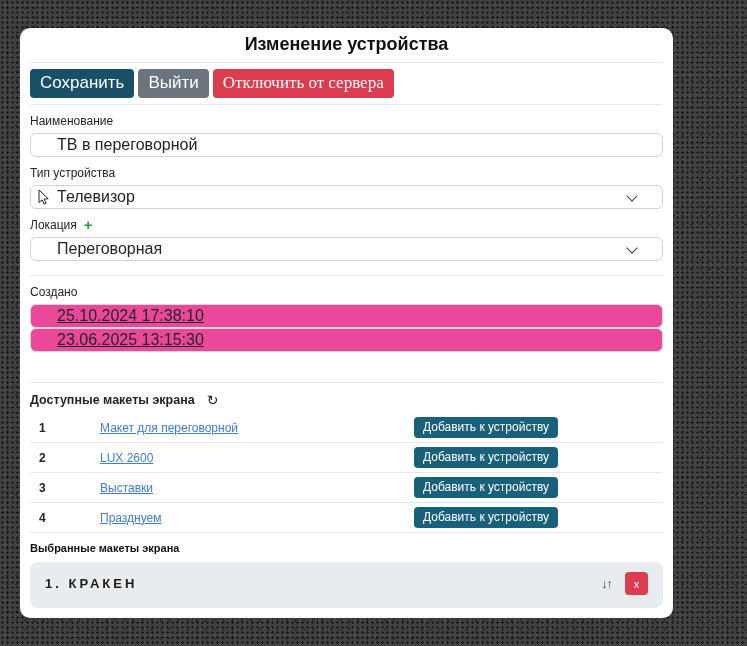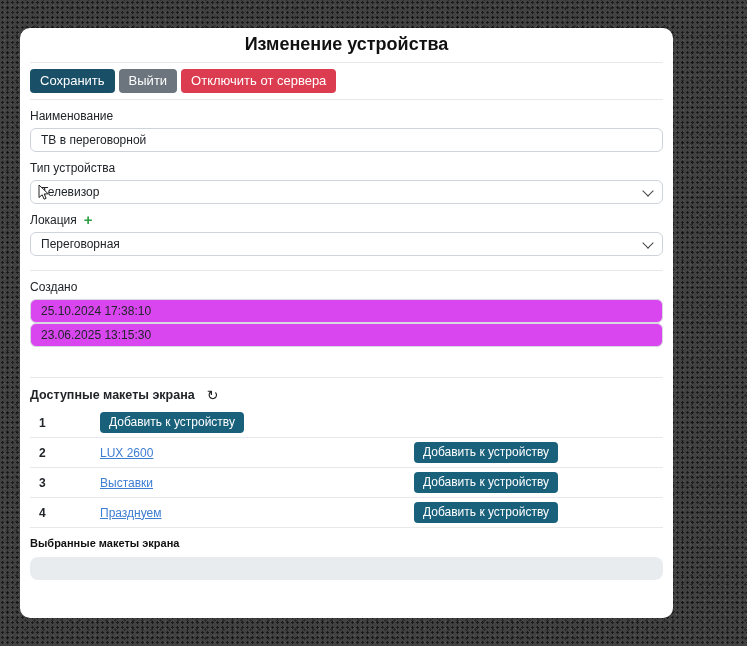--- a/index.html
+++ b/index.html
@@ -14,34 +14,34 @@
     background-position:0 0, 3px 4px, 1px 2px;
   }
   .card{
     position:absolute;left:20px;top:28px;width:653px;height:590px;
     background:#ffffff;border-radius:10px;box-sizing:border-box;
     padding:2px 10px 6px;color:#212529;
   }
   .title{font-size:18px;font-weight:bold;text-align:center;margin:4px 0 7px;color:#111;}
   hr{border:none;border-top:1px solid #e6e8ea;margin:0;}
   .toolbar{display:flex;gap:4px;padding:6px 0;}
-  .btn{font-family:inherit;font-size:13px;color:#fff;padding:4px 10px 5px;border-radius:4px;border:none;cursor:pointer;white-space:nowrap;}
+  .btn{font-family:inherit;font-size:17px;color:#fff;padding:4px 10px 5px;border-radius:4px;border:none;cursor:pointer;white-space:nowrap;}
   .btn-save{background:#1a4f68;}
   .btn-save-exit{background:#19607b;}
   .btn-exit{background:#6c757d;}
-  .btn-disconnect{background:#dc3c50;}
+  .btn-disconnect{background:#dc3c50;font-family:Liberation Serif, serif;}
   .form-label{font-size:12px;margin:9px 0 5px;display:flex;align-items:center;gap:7px;}
   .control{height:24px;box-sizing:border-box;border:1px solid #ced4da;border-radius:6px;
-    font-size:12px;color:#212529;padding:0 10px;display:flex;align-items:center;width:100%;
+    font-size:16px;color:#212529;padding:0 26px;display:flex;align-items:center;width:100%;
     background:#fff;font-family:inherit;}
   input.control{display:block;line-height:22px;}
   .select{justify-content:space-between;position:relative;cursor:pointer;}
   .chev{width:7px;height:7px;border-right:1.6px solid #444;border-bottom:1.6px solid #444;
     transform:rotate(45deg);margin-top:-3px;flex:0 0 auto;}
-  .readonly{background:#d946ef;border-color:#d6dade;}
+  .readonly{background:#ec4899;border-color:#d6dade;text-decoration:underline;}
   .plus{color:#2e9e44;font-size:15px;font-weight:bold;cursor:pointer;line-height:12px;}
   .hr-after-form{margin-top:14px;}
   .hr-section{margin-top:30px;}
   .avail-header{display:flex;align-items:center;gap:12px;font-size:12.5px;font-weight:bold;margin:10px 0 6px;}
   .refresh{font-weight:normal;font-size:14px;color:#222;cursor:pointer;line-height:12px;}
   .lrow{display:flex;align-items:center;border-bottom:1px solid #e6e8ea;padding:4px 0 4px 9px;min-height:17px;}
   .row-num{width:61px;font-weight:bold;font-size:12px;flex:0 0 auto;}
   .row-link{flex:1;font-size:12px;color:#3d7dd2;text-decoration:underline;cursor:pointer;}
   .btn-add{background:#19607b;font-size:12px;padding:3px 9px 4px;margin-right:105px;}
   .selected-heading{font-size:11px;font-weight:bold;margin:9px 0 8px;color:#111;}
@@ -103,20 +103,21 @@
 
   <hr class="hr-section">
 
   <div class="avail-header">
     <span>Доступные макеты экрана</span>
     <span class="refresh">↻</span>
   </div>
 
   <div class="lrow">
     <span class="row-num">1</span>
+    <span class="row-link">Макет для переговорной</span>
     <button class="btn btn-add">Добавить к устройству</button>
   </div>
   <div class="lrow">
     <span class="row-num">2</span>
     <span class="row-link">LUX 2600</span>
     <button class="btn btn-add">Добавить к устройству</button>
   </div>
   <div class="lrow">
     <span class="row-num">3</span>
     <span class="row-link">Выставки</span>
@@ -124,15 +125,25 @@
   </div>
   <div class="lrow">
     <span class="row-num">4</span>
     <span class="row-link">Празднуем</span>
     <button class="btn btn-add">Добавить к устройству</button>
   </div>
 
   <div class="selected-heading">Выбранные макеты экрана</div>
 
   <div class="panel">
+    <div class="panel-top">
+      <span class="panel-name">
+        <span>1.</span>
+        <span>КРАКЕН</span>
+      </span>
+      <span class="panel-icons">
+        <span class="reorder">↓↑</span>
+        <button class="btn-x">x</button>
+      </span>
+    </div>
   </div>
 
 </div>
 
 </body></html>

